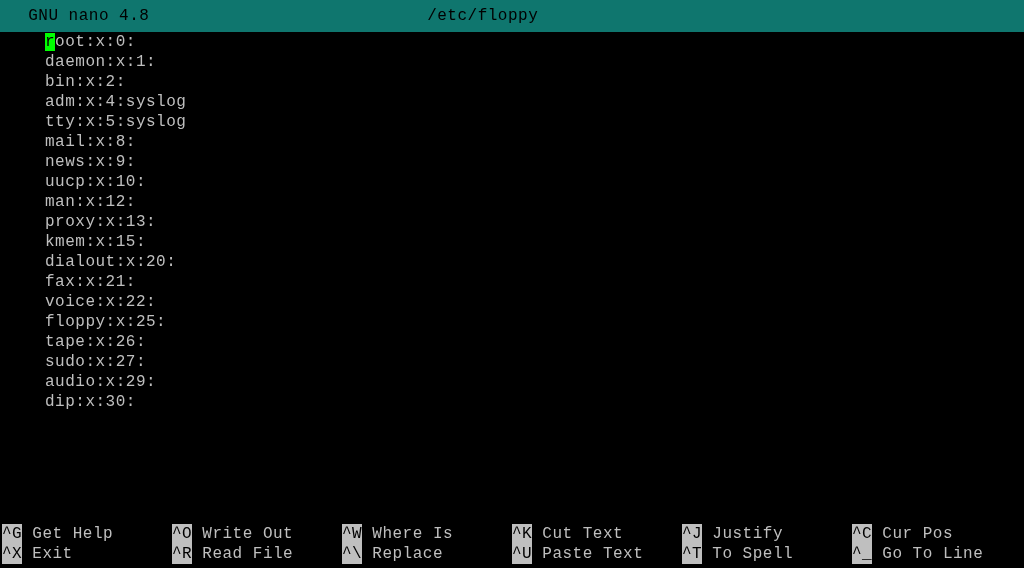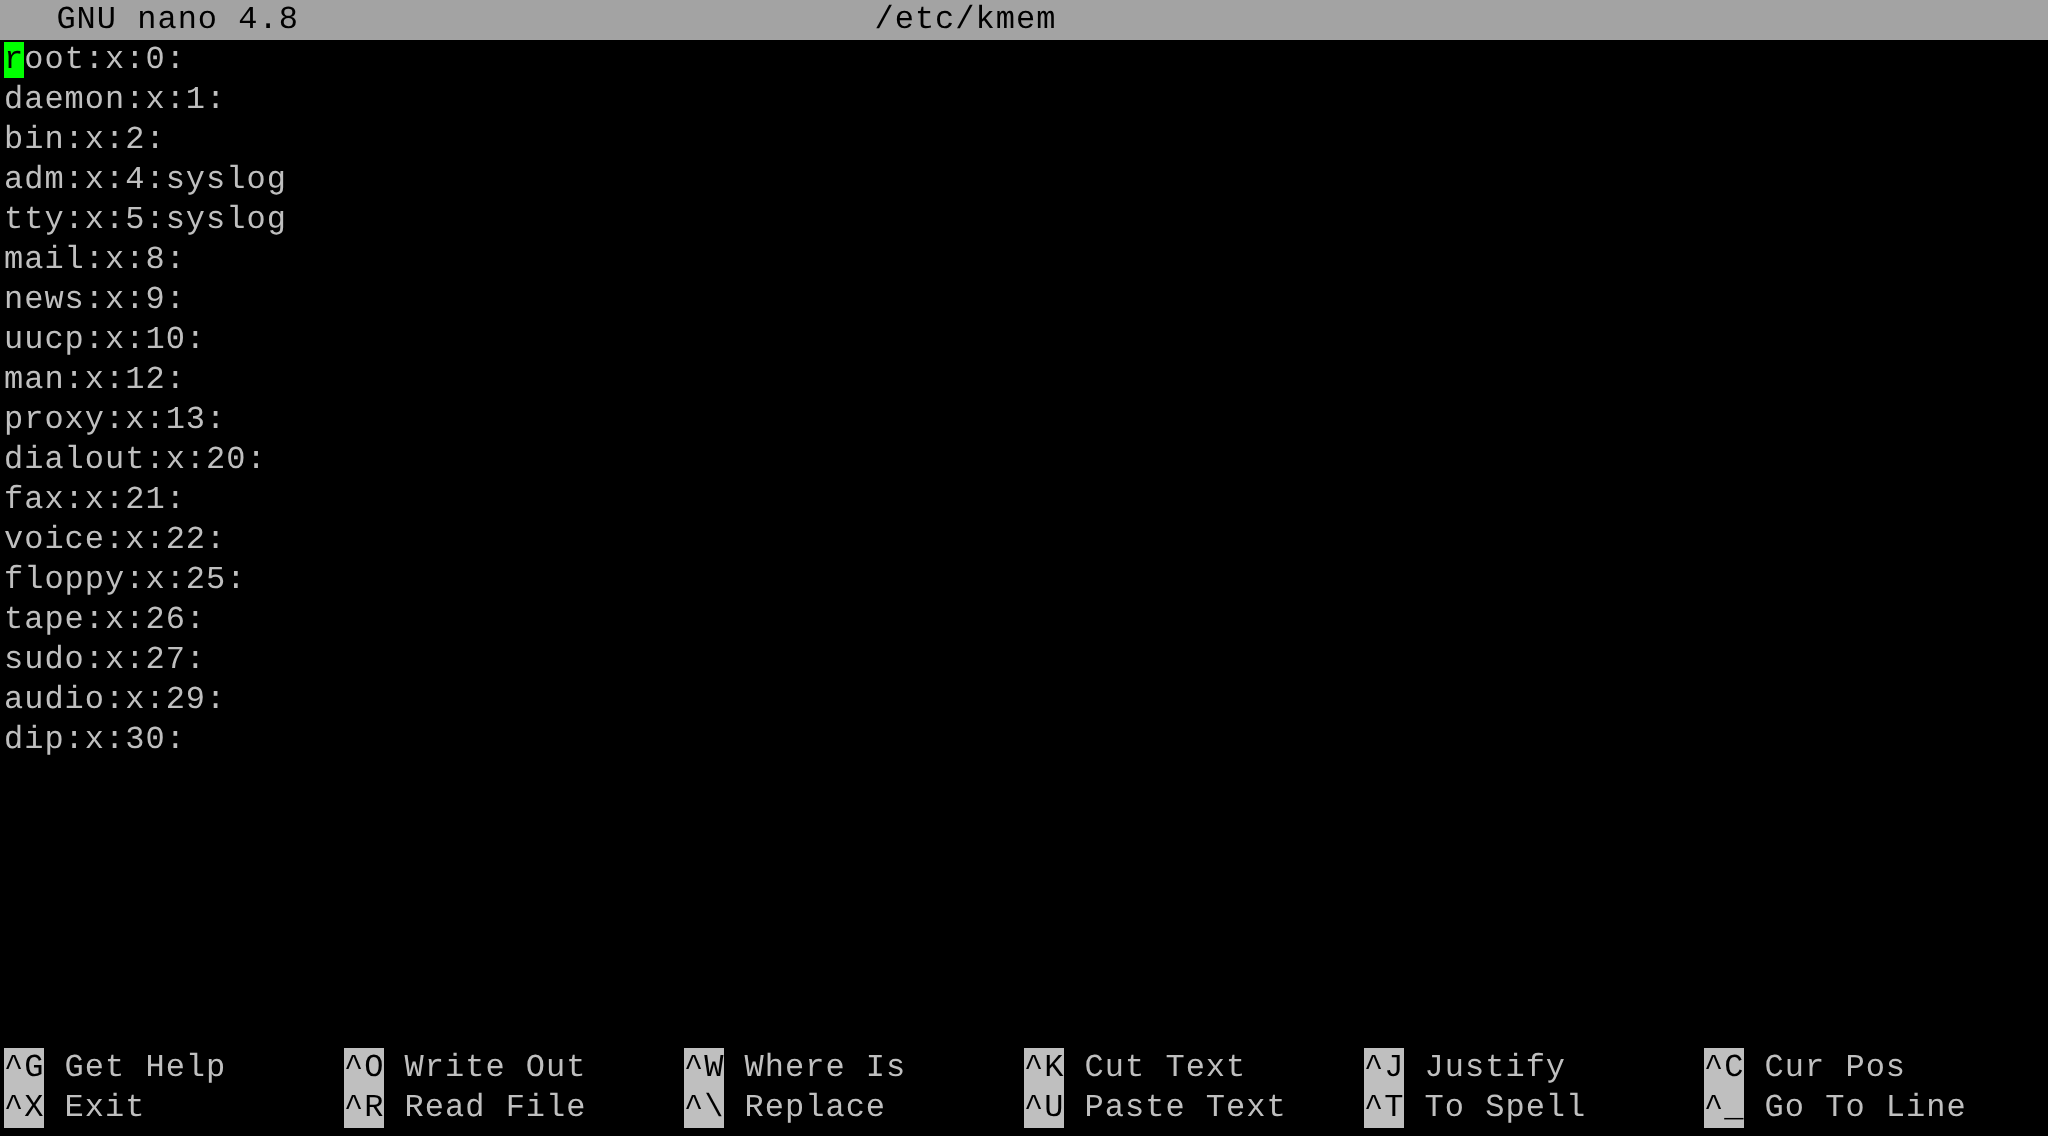--- a/index.html
+++ b/index.html
@@ -12,39 +12,40 @@
       height: 568px;
       background: #000;
       font-family: 'Courier New', monospace;
       font-size: 16px;
       color: #bfbfbf;
       overflow: hidden;
       position: relative;
       letter-spacing: 0.5px;
     }
     .title-bar {
-      background: #a3a3a3;
+      background: #0f766e;
       color: #000;
-      height: 20px;
+      height: 32px;
       display: flex;
       align-items: center;
       padding: 0 8px;
       white-space: pre;
     }
     .title-left {
       flex: 0 0 auto;
     }
     .title-center {
       flex: 1;
       text-align: center;
       margin-right: 200px;
     }
     .editor-content {
       padding: 0 2px;
       line-height: 20px;
+      margin-left: 43px;
     }
     .line {
       white-space: pre;
       height: 20px;
     }
     .cursor {
       background: #00ff00;
       color: #000;
     }
     .help-bar {
@@ -68,35 +69,36 @@
       background: #bfbfbf;
       color: #000;
       padding: 0;
     }
   </style>
 </head>
 <body>
 
 <div class="title-bar">
   <span class="title-left">  GNU nano 4.8</span>
-  <span class="title-center">/etc/kmem</span>
+  <span class="title-center">/etc/floppy</span>
 </div>
 
 <div class="editor-content">
   <div class="line"><span class="cursor">r</span><span>oot:x:0:</span></div>
   <div id="lines-container">
       <div class="line">daemon:x:1:</div>
       <div class="line">bin:x:2:</div>
       <div class="line">adm:x:4:syslog</div>
       <div class="line">tty:x:5:syslog</div>
       <div class="line">mail:x:8:</div>
       <div class="line">news:x:9:</div>
       <div class="line">uucp:x:10:</div>
       <div class="line">man:x:12:</div>
       <div class="line">proxy:x:13:</div>
+      <div class="line">kmem:x:15:</div>
       <div class="line">dialout:x:20:</div>
       <div class="line">fax:x:21:</div>
       <div class="line">voice:x:22:</div>
       <div class="line">floppy:x:25:</div>
       <div class="line">tape:x:26:</div>
       <div class="line">sudo:x:27:</div>
       <div class="line">audio:x:29:</div>
       <div class="line">dip:x:30:</div>
     </div>
 </div>

